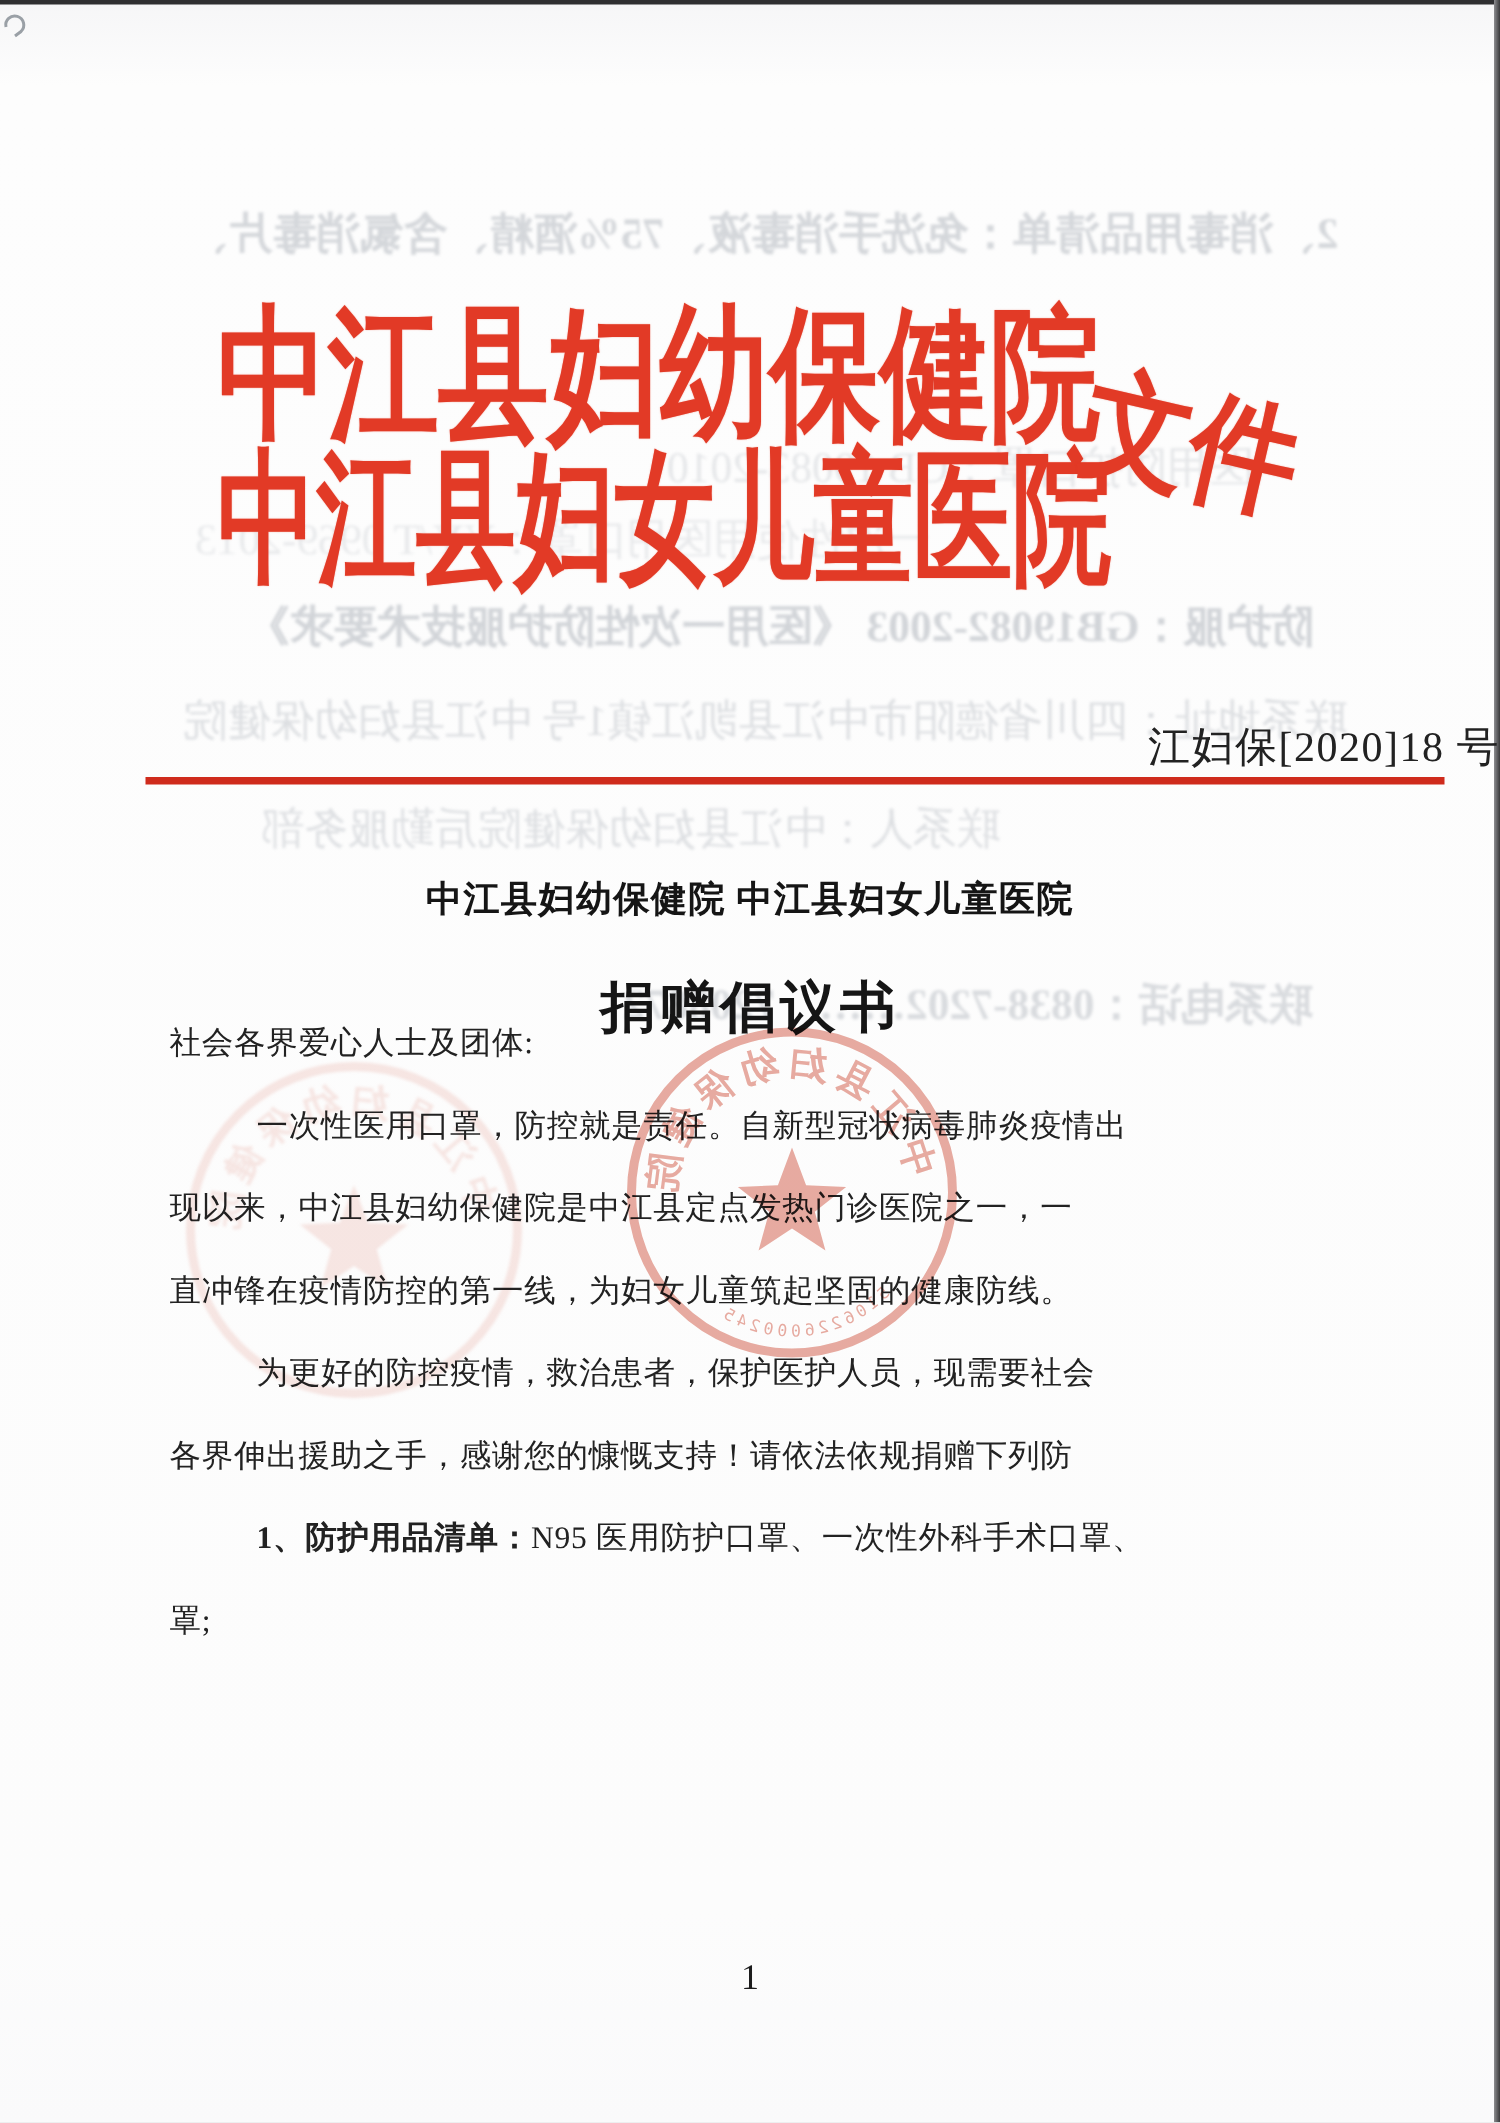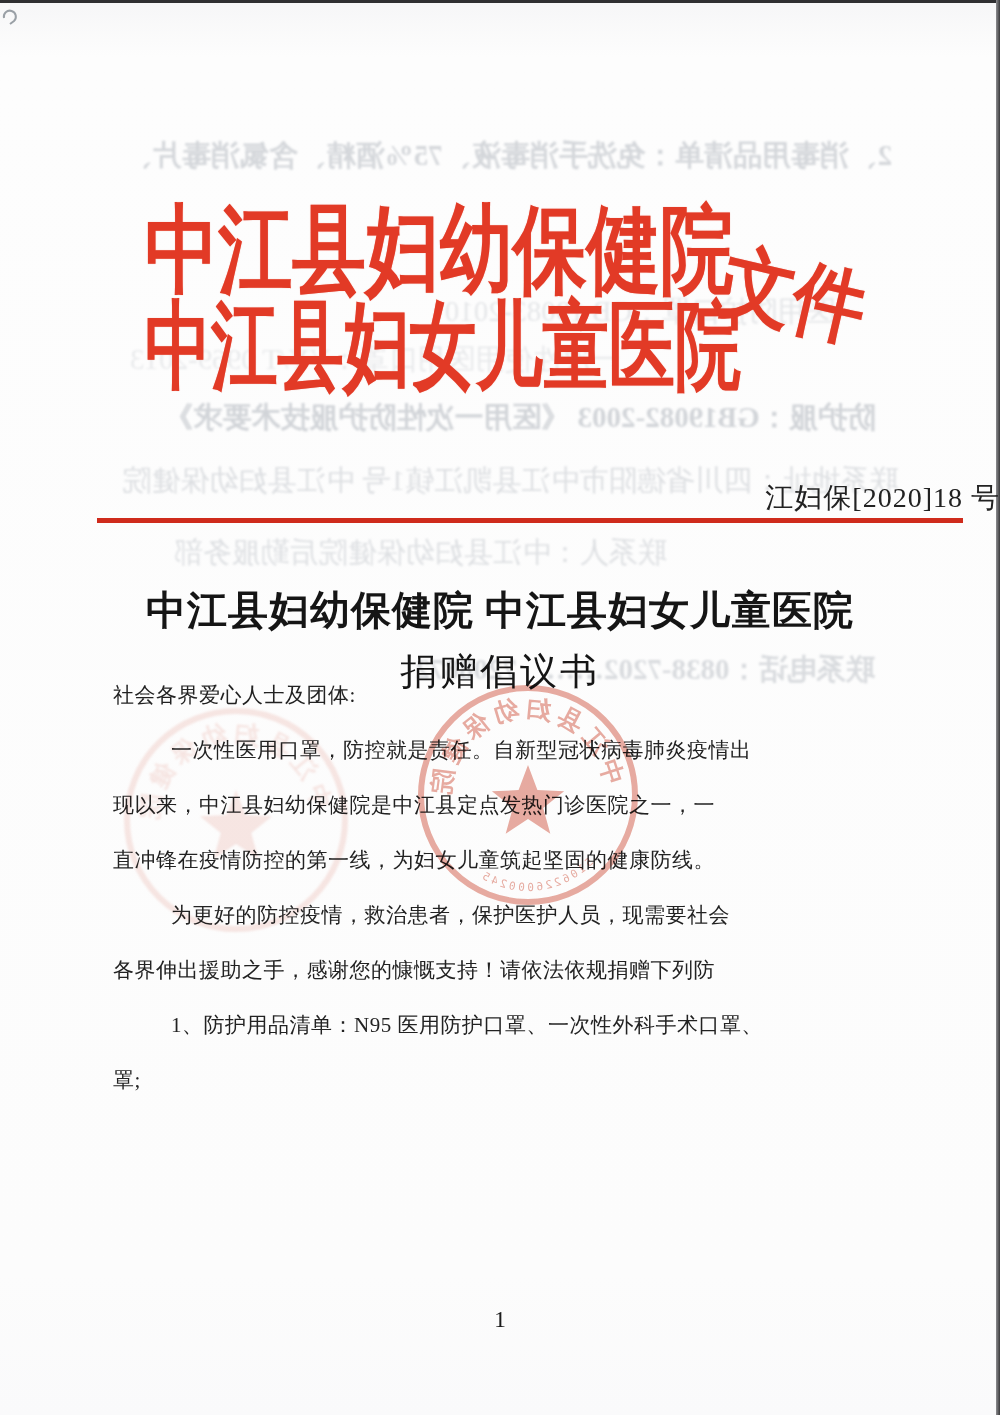--- a/index.html
+++ b/index.html
@@ -43,35 +43,35 @@
   }
   .doc-number{
     position:absolute;top:479px;left:0;width:100%;text-align:right;
     font-size:28px;letter-spacing:1px;color:#222;
   }
   .red-rule{position:absolute;top:518px;left:97px;width:866px;height:5px;background:#cf2b1c;}
 
   
   .doc-title1{
     position:absolute;top:583px;left:0;width:100%;text-align:center;
-    font-weight:bold;font-size:40px;letter-spacing:1px;color:#151515;
+    font-weight:bold;font-size:24px;letter-spacing:1px;color:#151515;
   }
   .doc-title2{
     position:absolute;top:647px;left:0;width:100%;text-align:center;
-    font-weight:normal;font-size:37px;letter-spacing:3px;color:#151515;
+    font-weight:bold;font-size:37px;letter-spacing:3px;color:#151515;
   }
 
   
   .body-text{
     position:absolute;top:668px;left:113px;width:782px;z-index:3;
     font-size:21px;line-height:55px;color:#222;letter-spacing:.5px;
   }
   .body-text .line{white-space:nowrap;}
   .ind{padding-left:58px;}
-  .b{font-weight:normal;margin-top:11px;}
+  .b{font-weight:bold;margin-top:11px;}
 
   
   .seal{position:absolute;pointer-events:none;z-index:5;mix-blend-mode:multiply;}
   .seal-main{left:408px;top:675px;color:#d4604c;opacity:.52;filter:blur(.5px);}
   .seal-faint{left:116px;top:700px;color:#d4604c;opacity:.15;filter:blur(1px);}
   .seal-arc{font-size:25px;letter-spacing:5px;font-weight:bold;fill:currentColor;
     font-family:"Liberation Serif","DejaVu Serif",serif;}
   .seal-serial{font-size:11px;letter-spacing:3px;fill:currentColor;
     font-family:"DejaVu Sans Mono",monospace;}
 

